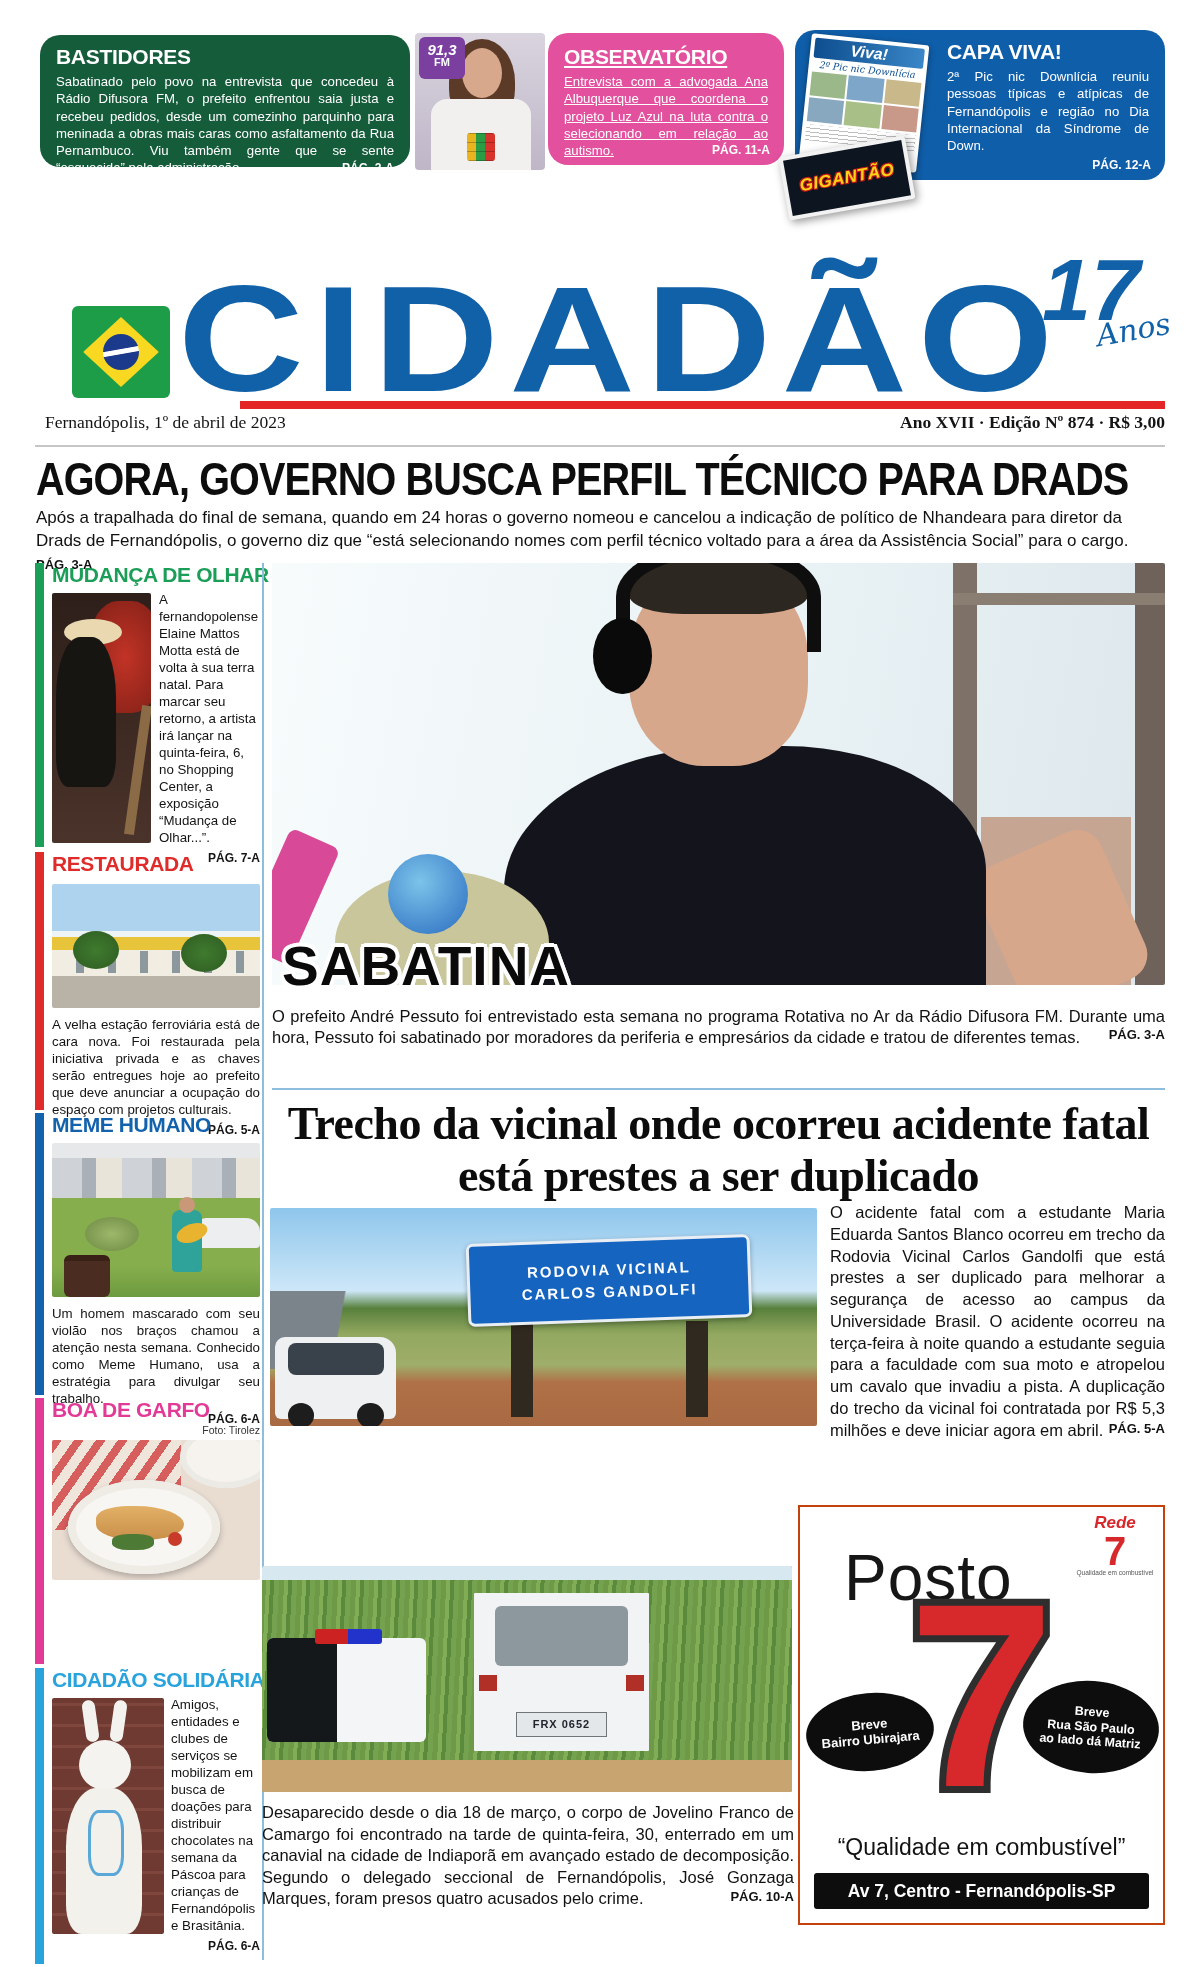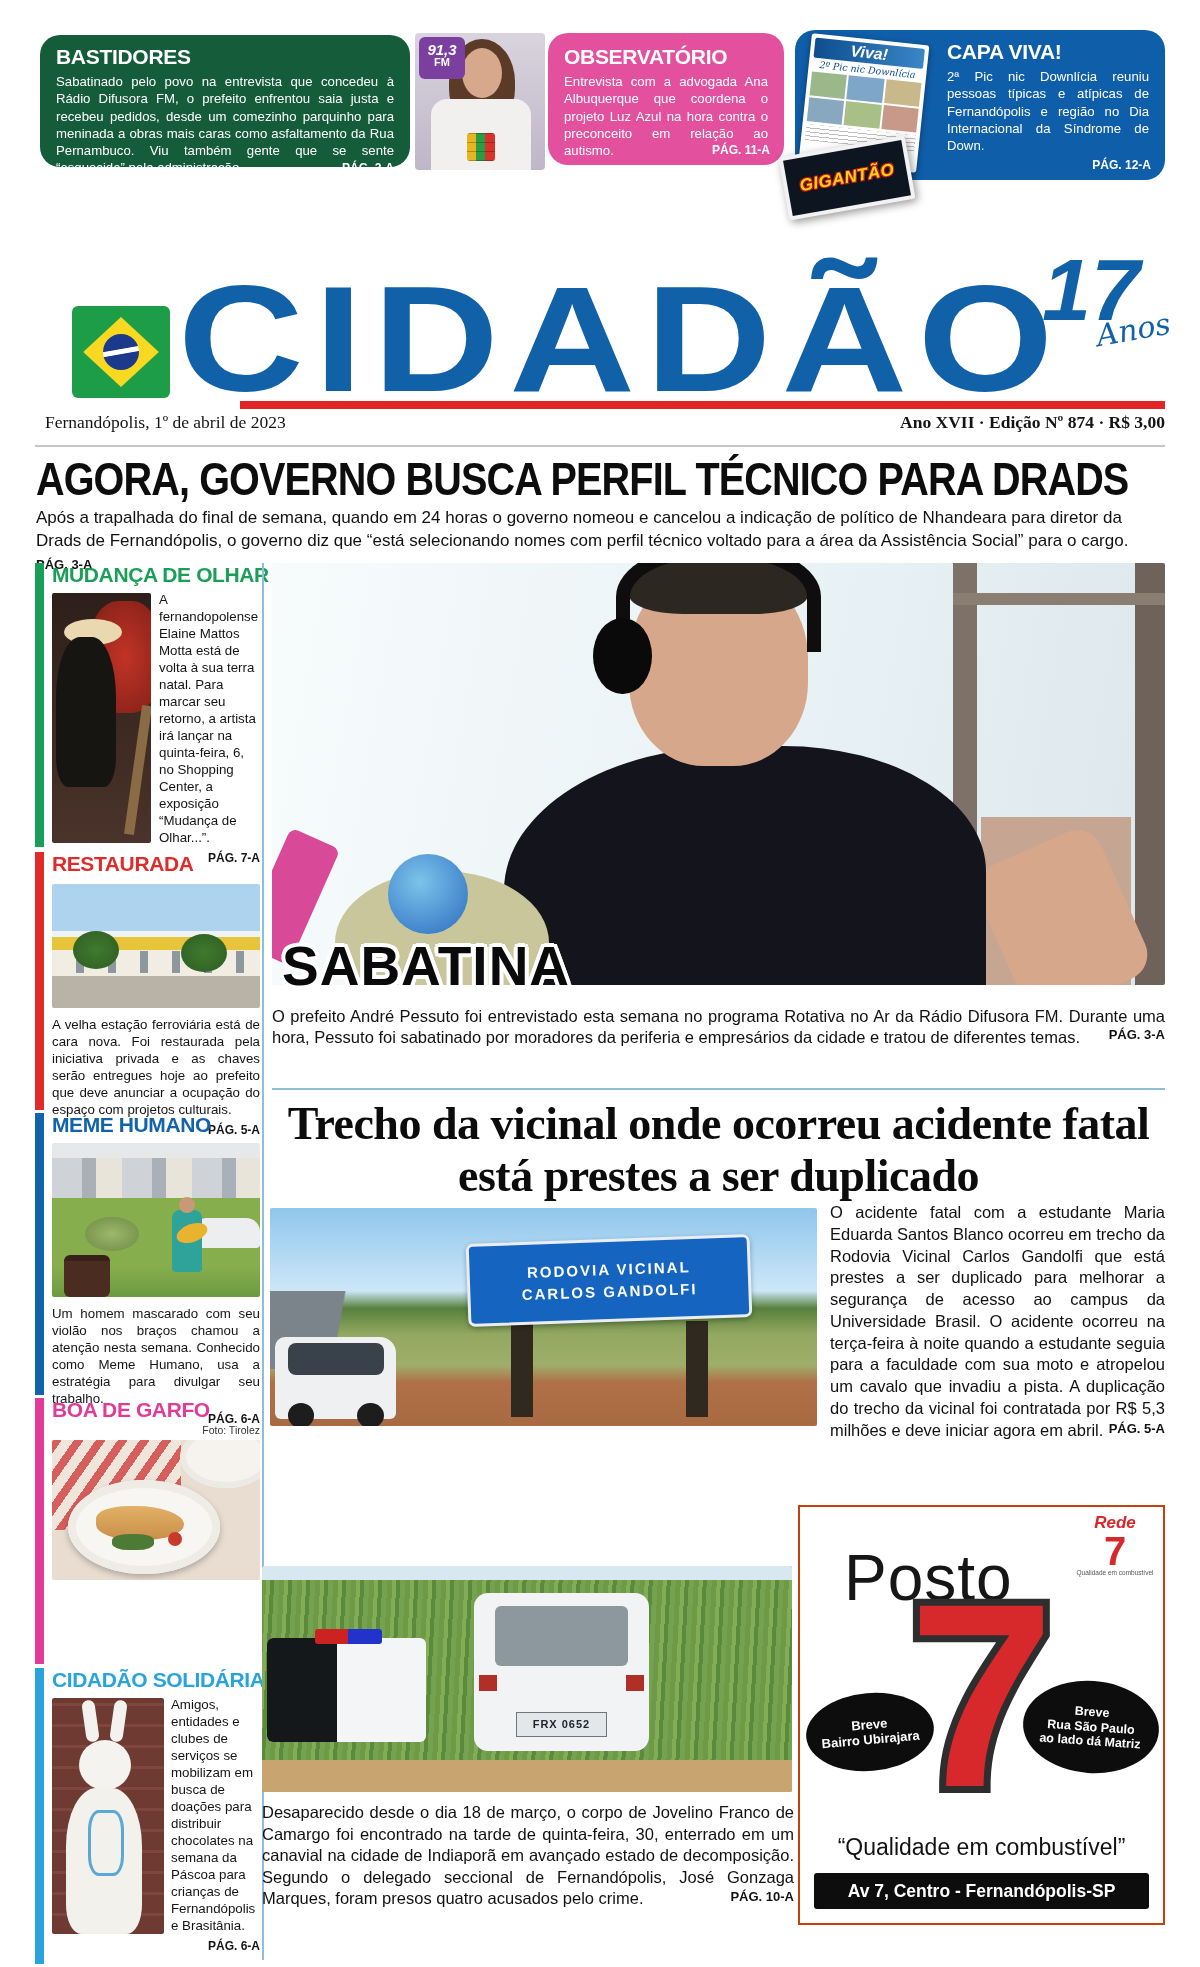--- a/index.html
+++ b/index.html
@@ -144,21 +144,21 @@
 .vc-suv .win{position:absolute;left:10%;top:8%;width:80%;height:38%;background:#39424a;border-radius:8px}
 .vc-suv .wh{position:absolute;bottom:-10%;width:22%;height:30%;background:#1d1d1d;border-radius:50%}
 .vc-suv .w1{left:10%}.vc-suv .w2{right:10%}
 #vic-body{left:830px;top:1202px;width:335px;font-size:16.5px;line-height:1.32;text-align:justify;color:#111}
 #vic-body .pg{float:right;font-size:13px}
 
 #pol-h{left:272px;top:1448px;width:520px;text-align:center;font-size:34px;line-height:1.2;color:#101010}
 #pol-photo{left:262px;top:1566px;width:530px;height:226px;overflow:hidden;border-radius:2px;background:repeating-linear-gradient(93deg,#6e9a47 0 5px,#80ad55 5px 9px,#5b8a3c 9px 13px,#74a24e 13px 18px)}
 .pl-sky{position:absolute;left:0;top:0;width:100%;height:6%;background:#d8e8f0}
 .pl-dirt{position:absolute;left:0;bottom:0;width:100%;height:14%;background:#c8a470}
-.pl-rear{position:absolute;left:40%;top:12%;width:33%;height:70%;background:#f1f3f5;border-radius:14px}
+.pl-rear{position:absolute;left:40%;top:12%;width:33%;height:70%;background:#f1f3f5;border-radius:1px}
 .pl-rear .win{position:absolute;left:12%;top:8%;width:76%;height:38%;background:#8d979e;border-radius:6px}
 .pl-rear .tl{position:absolute;top:52%;width:10%;height:10%;background:#b03028}
 .pl-rear .t1{left:3%}.pl-rear .t2{right:3%}
 .pl-plate{position:absolute;left:24%;bottom:9%;width:52%;height:16%;background:#e3e7ea;border:1px solid #70757a;display:flex;align-items:center;justify-content:center;font-size:11px;font-weight:700;letter-spacing:1px;color:#20242c}
 .pl-car{position:absolute;left:1%;top:32%;width:30%;height:46%;background:#f3f5f7;border-radius:6px}
 .pl-car .hood{position:absolute;left:0;top:0;width:44%;height:100%;background:#15181b;border-radius:6px 0 0 6px}
 .pl-car .bar{position:absolute;left:30%;top:-9%;width:42%;height:14%;background:linear-gradient(90deg,#cc2222 50%,#2233cc 50%);border-radius:3px}
 #pol-body{left:262px;top:1802px;width:532px;font-size:16.5px;line-height:1.31;text-align:justify;color:#111}
 #pol-body .pg{float:right;font-size:13px}
 
@@ -190,23 +190,23 @@
     <span class="op-hair"></span>
     <span class="op-face"></span>
     <span class="op-shirt"></span>
     <span class="op-cube"></span>
     <span class="op-badge">
       <span class="fq">91,3</span>
       <span class="fm">FM</span>
     </span>
   </div>
 
-  <section class="abs teaser" id="t-pink" style="background-color: rgb(226, 80, 158);">
+  <section class="abs teaser" id="t-pink" style="background-color: rgb(226, 80, 158); text-decoration: underline;">
     <h2>OBSERVATÓRIO</h2>
-    <p>Entrevista com a advogada Ana Albuquerque que coordena o projeto Luz Azul na hora contra o preconceito em relação ao autismo.</p>
+    <p>Entrevista com a advogada Ana Albuquerque que coordena o projeto Luz Azul na luta contra o selecionando em relação ao autismo.</p>
     <b class="pgabs">PÁG. 11-A</b>
   </section>
 
   <section class="abs teaser" id="t-blue" style="background-color: rgb(15, 94, 169);">
     <div class="cv-thumb">
       <div class="cv-mast">Viva!</div>
       <div class="cv-head">2º Pic nic Downlícia</div>
       <div class="cv-grid">
           <i></i>
           <i></i>

